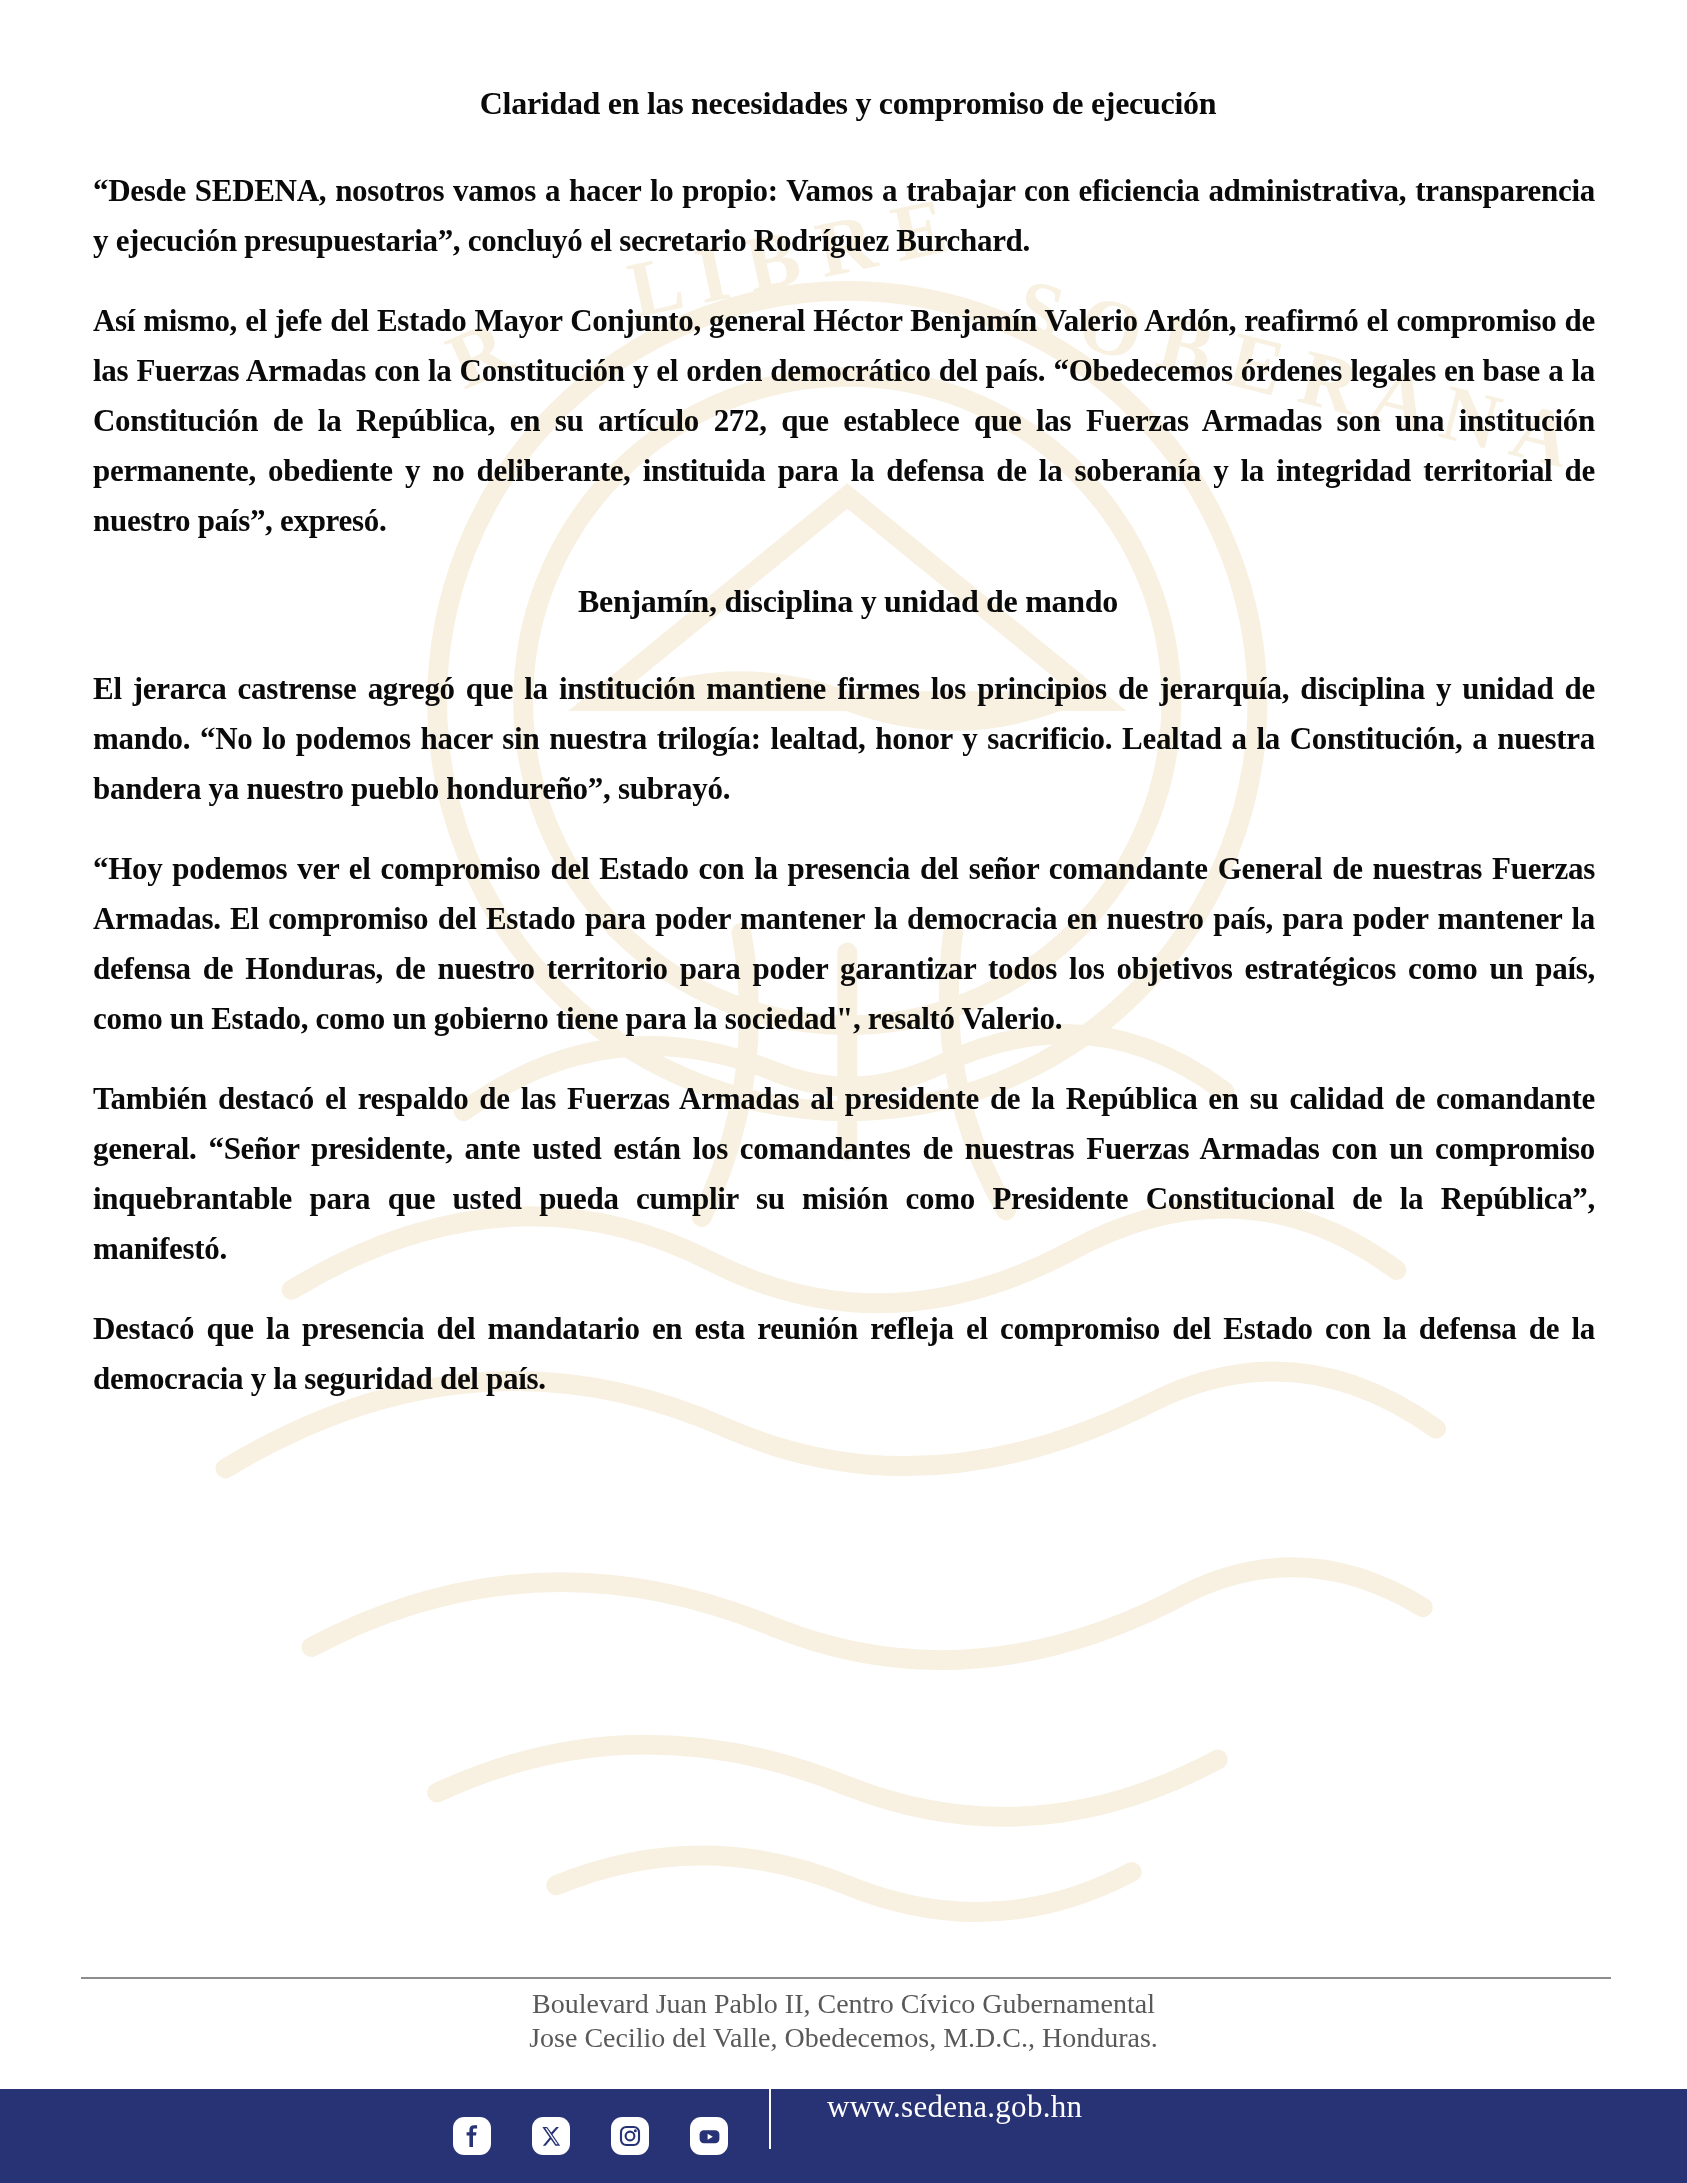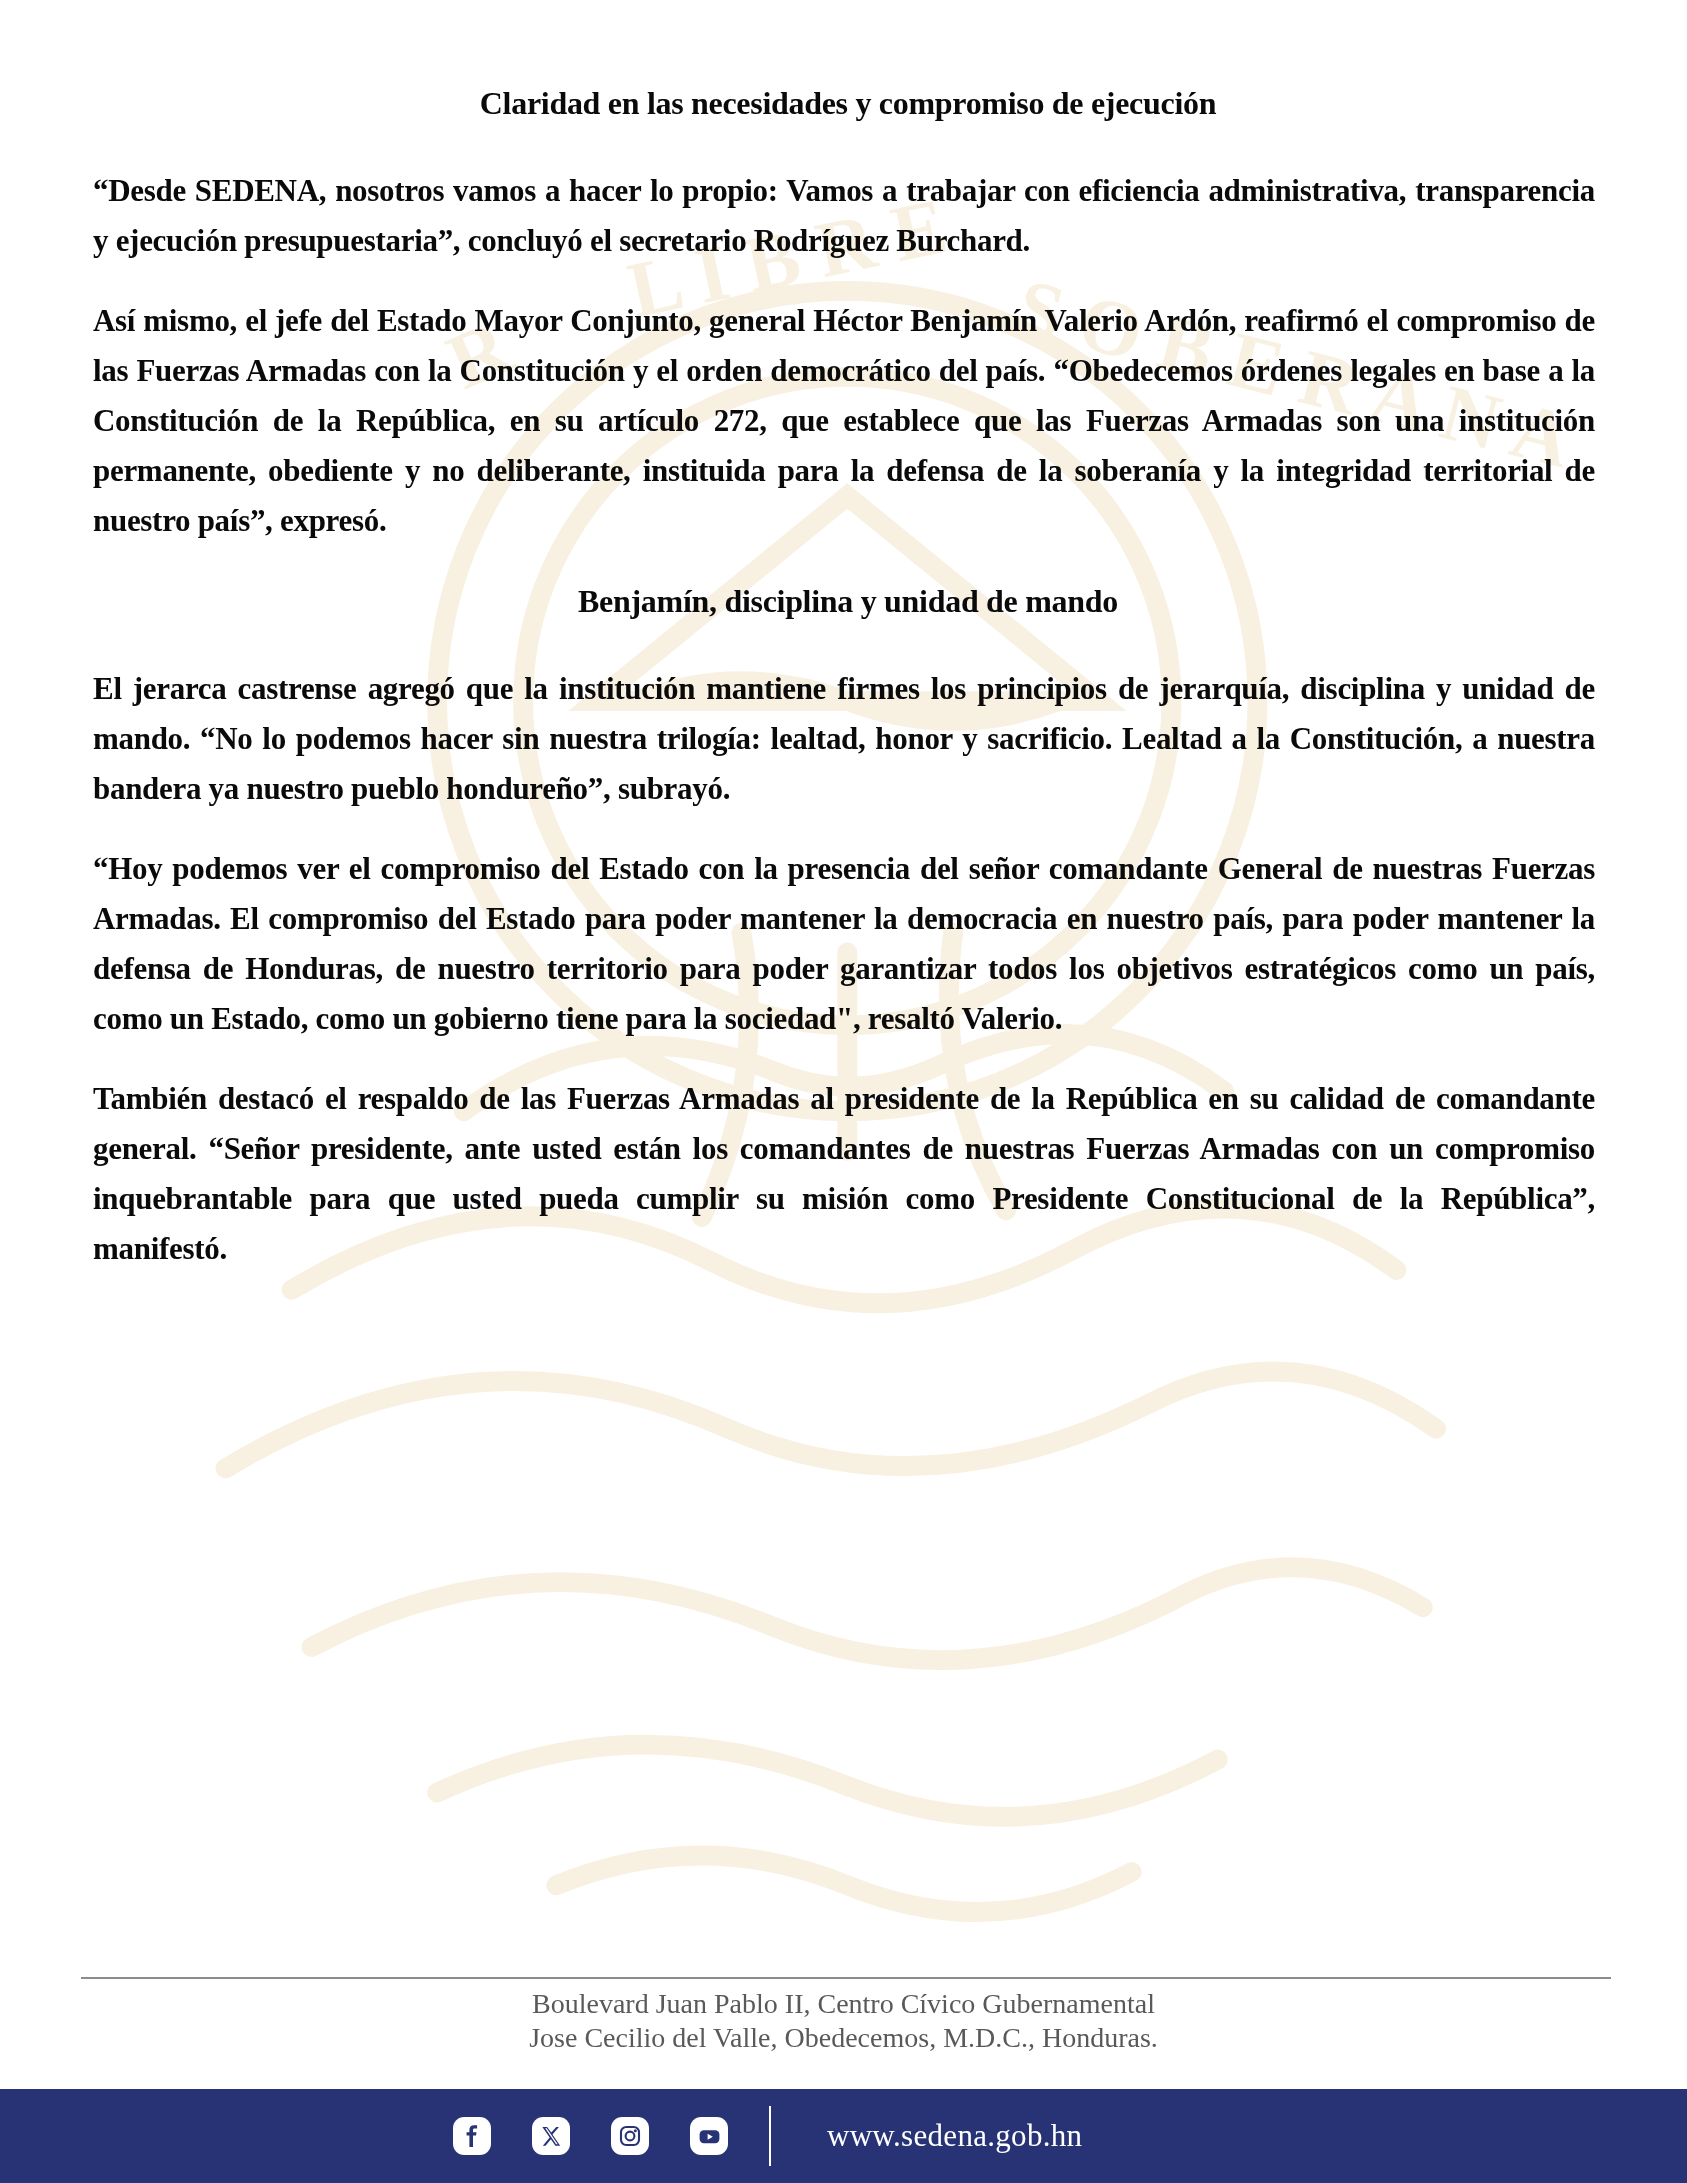--- a/index.html
+++ b/index.html
@@ -35,21 +35,21 @@
     width:1530px;height:2px;background:#8c8c8c;
   }
   .footer-address{
     position:absolute;left:0;top:1987px;width:1687px;
     text-align:center;color:#595959;
     font-size:28px;line-height:34px;font-family:Liberation Serif, serif;
   }
   .bottom-bar{
     position:absolute;left:0;top:2089px;
     width:1687px;height:94px;
-    display:flex;align-items:center;
+    display:flex;
   }
   .social-row{
     display:flex;align-items:center;
     margin-left:453px;
   }
   .social-btn{
     width:38px;height:38px;border-radius:11.2px;
     background:#ffffff;
     display:flex;align-items:center;justify-content:center;
     margin-right:41px;
@@ -92,20 +92,21 @@
   </svg>
 
   <div class="content">
     <h2>Claridad en las necesidades y compromiso de ejecución</h2>
     <p>“Desde SEDENA, nosotros vamos a hacer lo propio: Vamos a trabajar con eficiencia administrativa, transparencia y ejecución presupuestaria”, concluyó el secretario Rodríguez Burchard.</p>
     <p>Así mismo, el jefe del Estado Mayor Conjunto, general Héctor Benjamín Valerio Ardón, reafirmó el compromiso de las Fuerzas Armadas con la Constitución y el orden democrático del país. “Obedecemos órdenes legales en base a la Constitución de la República, en su artículo 272, que establece que las Fuerzas Armadas son una institución permanente, obediente y no deliberante, instituida para la defensa de la soberanía y la integridad territorial de nuestro país”, expresó.</p>
     <h2 class="second">Benjamín, disciplina y unidad de mando</h2>
     <p>El jerarca castrense agregó que la institución mantiene firmes los principios de jerarquía, disciplina y unidad de mando. “No lo podemos hacer sin nuestra trilogía: lealtad, honor y sacrificio. Lealtad a la Constitución, a nuestra bandera ya nuestro pueblo hondureño”, subrayó.</p>
     <p>“Hoy podemos ver el compromiso del Estado con la presencia del señor comandante General de nuestras Fuerzas Armadas. El compromiso del Estado para poder mantener la democracia en nuestro país, para poder mantener la defensa de Honduras, de nuestro territorio para poder garantizar todos los objetivos estratégicos como un país, como un Estado, como un gobierno tiene para la sociedad", resaltó Valerio.</p>
     <p>También destacó el respaldo de las Fuerzas Armadas al presidente de la República en su calidad de comandante general. “Señor presidente, ante usted están los comandantes de nuestras Fuerzas Armadas con un compromiso inquebrantable para que usted pueda cumplir su misión como Presidente Constitucional de la República”, manifestó.</p>
+    <p>Destacó que la presencia del mandatario en esta reunión refleja el compromiso del Estado con la defensa de la democracia y la seguridad del país.</p>
   </div>
 
   <div class="footer-rule"></div>
   <div class="footer-address">
     <div>Boulevard Juan Pablo II, Centro Cívico Gubernamental</div>
     <div>Jose Cecilio del Valle, Obedecemos, M.D.C., Honduras.</div>
   </div>
 
   <div class="bottom-bar" style="background:#283376;">
     <div class="social-row">

